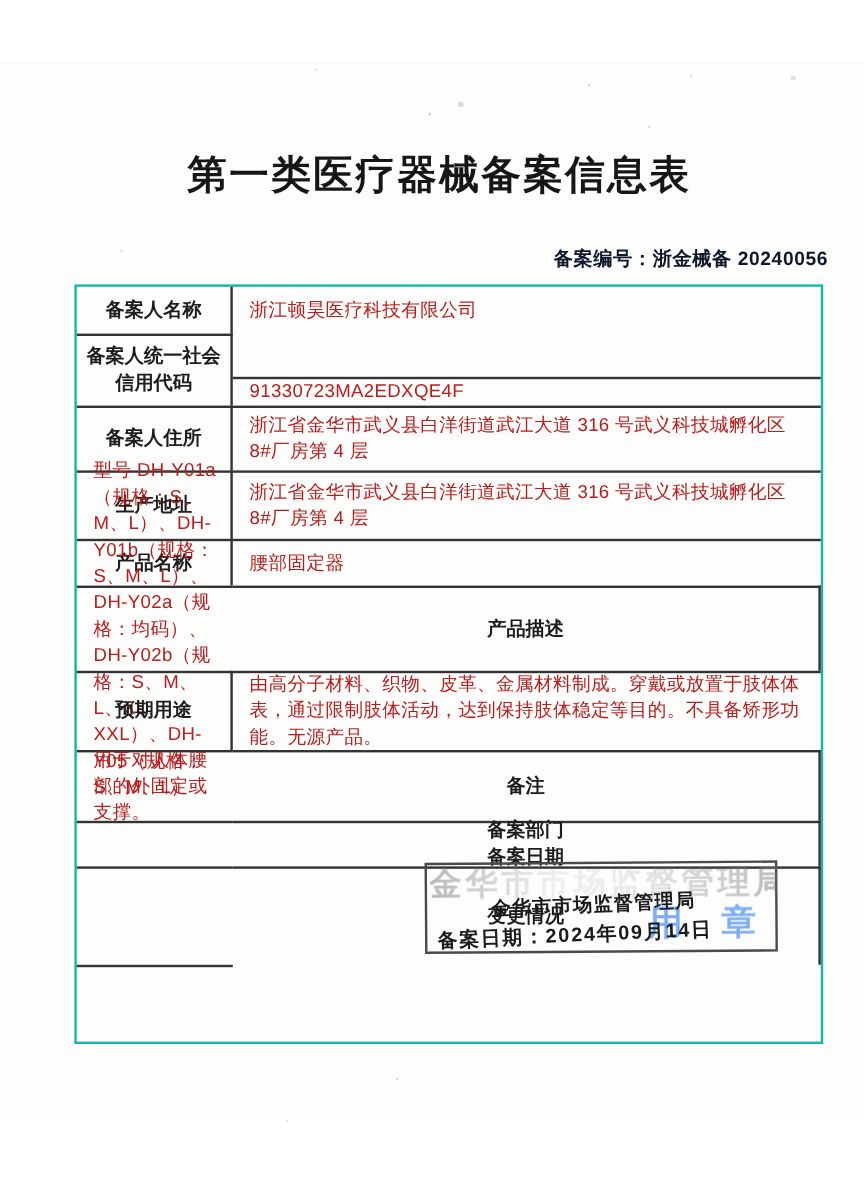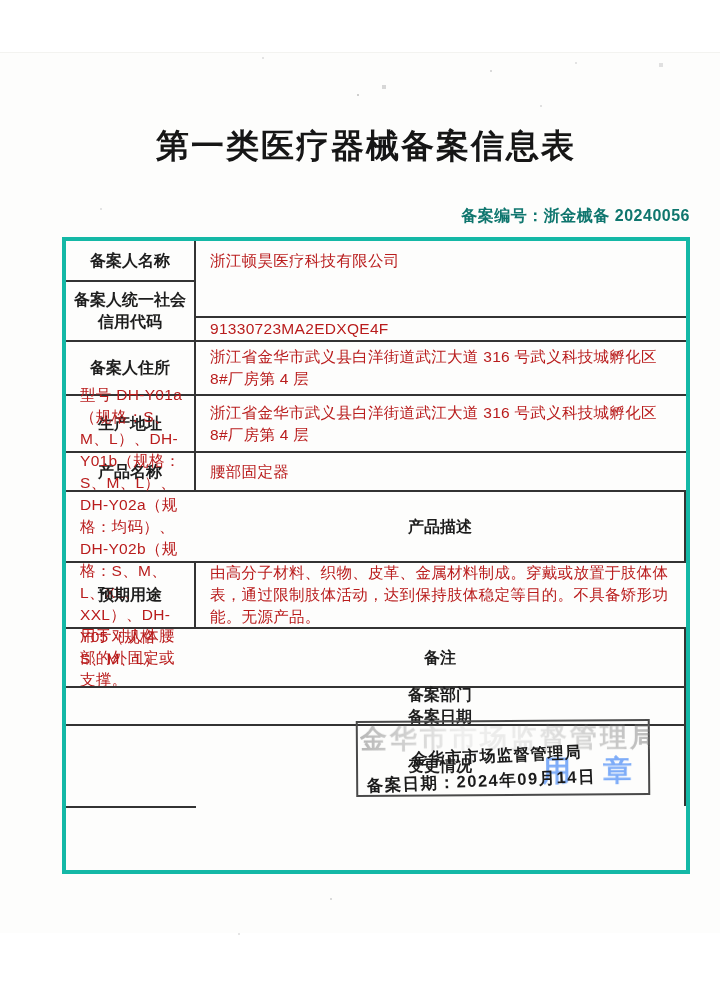--- a/index.html
+++ b/index.html
@@ -31,29 +31,29 @@
   }
   .doc-title{
     position:absolute;top:124px;left:0;width:720px;
     text-align:center;
     font-size:33px;font-weight:bold;letter-spacing:2px;
     color:#161616;
     transform:translateX(6px);
   }
   .record-line{
     position:absolute;top:206px;right:30px;
-    font-size:16px;font-weight:600;color:#0f766e;letter-spacing:.5px;
+    font-size:16px;font-weight:600;color:#0f172a;letter-spacing:.5px;
   }
   
   .reg-table{
     position:absolute;left:62px;top:237px;width:620px;
     display:grid;
     grid-template-columns:130px 1fr;
     grid-template-rows:39px 60px 54px 57px 39px 71px 66px 59px 38px 82px 64px;
-    border:4px solid #14b8a6;
+    border:2px solid #14b8a6;
     background:transparent;
   }
   .cell{
     display:flex;align-items:center;
     font-size:15.5px;line-height:22px;color:#b91c1c;
     box-sizing:border-box;
   }
   .cell.label{
     justify-content:center;text-align:center;
     font-weight:bold;font-size:16px;color:#1d1d1d;

